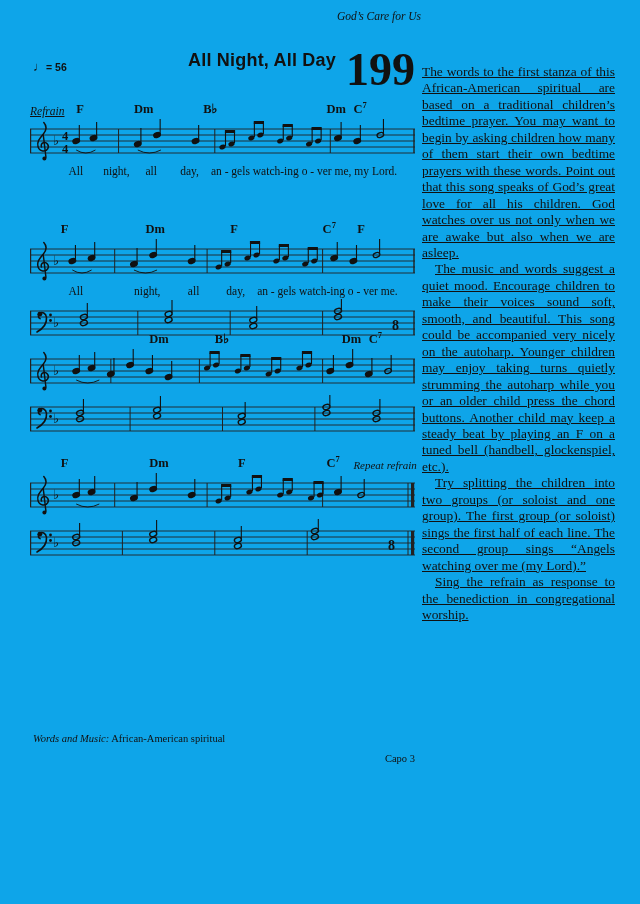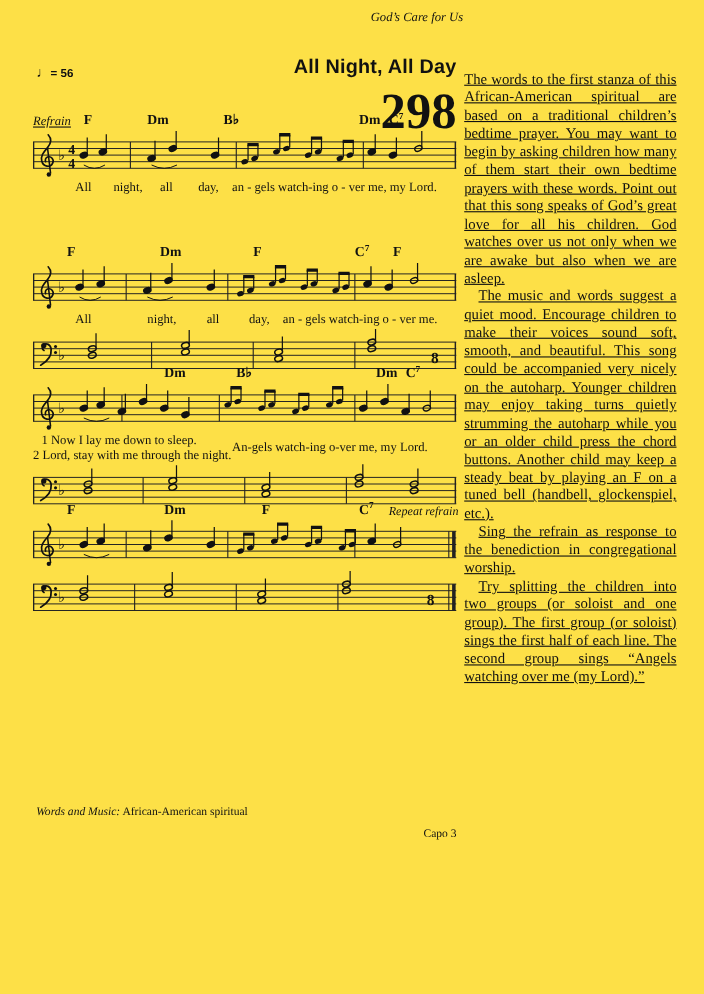--- a/index.html
+++ b/index.html
@@ -1,26 +1,26 @@
 <!DOCTYPE html>
 <html><head>
 <meta charset="utf-8">
 <style>
   html,body{margin:0;padding:0;background:#ffffff;}
-  .page{position:relative;width:640px;height:904px;background:#fde047;color:#111;
+  .page{position:relative;width:640px;height:904px;background:#0ea5e9;color:#111;
         font-family:"Liberation Serif",serif;overflow:hidden;}
 
   .running-header{position:absolute;top:10px;left:337px;font-style:italic;font-size:11.5px;}
 
   .tempo{position:absolute;top:57px;left:33px;font-family:"Liberation Sans",sans-serif;}
   .tempo-note{font-size:13px;}
   .tempo-val{font-size:10.5px;font-weight:700;}
 
   .title-row{position:absolute;top:50px;left:30px;width:385px;display:flex;
-             justify-content:flex-end;align-items:flex-end;gap:10px;flex-direction:column;}
+             justify-content:flex-end;align-items:flex-start;gap:10px;}
   .song-title{margin:0;font-family:"Liberation Sans",sans-serif;font-weight:700;
               font-size:18px;letter-spacing:.2px;}
   .song-number{font-family:"Liberation Serif",serif;font-weight:700;font-size:46px;line-height:.85;}
 
   .system{position:absolute;left:30px;width:385px;}
   .chords{position:relative;height:14px;font-size:12.5px;font-weight:600;}
   .chord{position:absolute;bottom:0;white-space:nowrap;}
   .csup{font-size:8.5px;}
   .refrain{position:absolute;left:0;bottom:0;font-style:italic;font-weight:400;font-size:11.5px;text-decoration:underline;}
   .repeat{position:absolute;left:84%;bottom:0;font-style:italic;font-weight:400;font-size:11px;white-space:nowrap;}
@@ -42,21 +42,21 @@
 <body>
 
 <div class="page">
 
   <div class="running-header">God’s Care for Us</div>
 
   <div class="tempo"><span class="tempo-note">♩</span><span class="tempo-val">= 56</span></div>
 
   <div class="title-row">
     <h1 class="song-title">All Night, All Day</h1>
-    <div class="song-number">298</div>
+    <div class="song-number">199</div>
   </div>
 
   <div class="system" style="top:103px">
     <div class="chords">
       <span class="refrain">Refrain</span>
       <span class="chord" style="left:12%"><span>F</span><sup class="csup"></sup></span>
       <span class="chord" style="left:27%"><span>Dm</span><sup class="csup"></sup></span>
       <span class="chord" style="left:45%"><span>B♭</span><sup class="csup"></sup></span>
       <span class="chord" style="left:77%"><span>Dm</span><sup class="csup"></sup></span>
       <span class="chord" style="left:84%"><span>C</span><sup class="csup">7</sup></span>
@@ -284,25 +284,20 @@
         <ellipse cx="300.3" cy="24" rx="3.4" ry="2.4" transform="rotate(-22 300.3 24)" fill="#111" stroke="#111" stroke-width="1.3"></ellipse>
         <line x1="303.40000000000003" y1="23" x2="303.40000000000003" y2="8" stroke="#111" stroke-width="1.1"></line>
         <ellipse cx="319.55" cy="18" rx="3.4" ry="2.4" transform="rotate(-22 319.55 18)" fill="#111" stroke="#111" stroke-width="1.3"></ellipse>
         <line x1="322.65000000000003" y1="17" x2="322.65000000000003" y2="2" stroke="#111" stroke-width="1.1"></line>
         <ellipse cx="338.8" cy="27" rx="3.4" ry="2.4" transform="rotate(-22 338.8 27)" fill="#111" stroke="#111" stroke-width="1.3"></ellipse>
         <line x1="341.90000000000003" y1="26" x2="341.90000000000003" y2="11" stroke="#111" stroke-width="1.1"></line>
         <ellipse cx="358.05" cy="24" rx="3.4" ry="2.4" transform="rotate(-22 358.05 24)" fill="none" stroke="#111" stroke-width="1.3"></ellipse>
         <line x1="361.15000000000003" y1="23" x2="361.15000000000003" y2="8" stroke="#111" stroke-width="1.1"></line>
         <path d="M46.2 33 Q 57.75 39 69.3 33" fill="none" stroke="#111" stroke-width="0.9"></path>
       </svg>
-    <div class="verse">
-      <span style="left:2%;top:0">1 Now  I  lay  me  down  to  sleep.</span>
-      <span style="left:0;top:13px">2 Lord, stay with me through the night.</span>
-      <span style="left:47%;top:6px">An-gels watch-ing o-ver me, my Lord.</span>
-    </div>
     <svg class="staff" width="385" height="48" viewBox="0 0 385 48">
         <line x1="0" y1="12" x2="385" y2="12" stroke="#222" stroke-width="0.9"></line>
         <line x1="0" y1="18" x2="385" y2="18" stroke="#222" stroke-width="0.9"></line>
         <line x1="0" y1="24" x2="385" y2="24" stroke="#222" stroke-width="0.9"></line>
         <line x1="0" y1="30" x2="385" y2="30" stroke="#222" stroke-width="0.9"></line>
         <line x1="0" y1="36" x2="385" y2="36" stroke="#222" stroke-width="0.9"></line>
         <line x1="0.6" y1="12" x2="0.6" y2="36" stroke="#222" stroke-width="1.2"></line>
         <line x1="100.1" y1="12" x2="100.1" y2="36" stroke="#222" stroke-width="1"></line>
         <line x1="192.5" y1="12" x2="192.5" y2="36" stroke="#222" stroke-width="1"></line>
         <line x1="284.9" y1="12" x2="284.9" y2="36" stroke="#222" stroke-width="1"></line>
@@ -419,20 +414,20 @@
         <ellipse cx="284.9" cy="18" rx="3.6" ry="2.5" transform="rotate(-18 284.9 18)" fill="none" stroke="#111" stroke-width="1.4"></ellipse>
         <ellipse cx="284.9" cy="12" rx="3.6" ry="2.5" transform="rotate(-18 284.9 12)" fill="none" stroke="#111" stroke-width="1.4"></ellipse>
         <line x1="288.29999999999995" y1="11" x2="288.29999999999995" y2="-2" stroke="#111" stroke-width="1.1"></line>
         <text x="358.05" y="31" font-size="14" font-family="&quot;Liberation Serif&quot;,serif" font-weight="700" fill="#111">8</text>
       </svg>
   </div>
 
   <div class="commentary">
     <p>The words to the first stanza of this African-American spiritual are based on a traditional children’s bedtime prayer. You may want to begin by asking children how many of them start their own bedtime prayers with these words. Point out that this song speaks of God’s great love for all his children. God watches over us not only when we are awake but also when we are asleep.</p>
     <p class="ind">The music and words suggest a quiet mood. Encourage children to make their voices sound soft, smooth, and beautiful. This song could be accompanied very nicely on the autoharp. Younger children may enjoy taking turns quietly strumming the autoharp while you or an older child press the chord buttons. Another child may keep a steady beat by playing an F on a tuned bell (handbell, glockenspiel, etc.).</p>
+    <p class="ind">Try splitting the children into two groups (or soloist and one group). The first group (or soloist) sings the first half of each line. The second group sings “Angels watching over me (my Lord).”</p>
     <p class="ind">Sing the refrain as response to the benediction in congregational worship.</p>
-    <p class="ind">Try splitting the children into two groups (or soloist and one group). The first group (or soloist) sings the first half of each line. The second group sings “Angels watching over me (my Lord).”</p>
   </div>
 
   <div class="footer-left"><span class="cl">Words and Music:</span> <span>African-American spiritual</span></div>
   <div class="footer-right">Capo 3</div>
 
 </div>
 
 </body></html>

